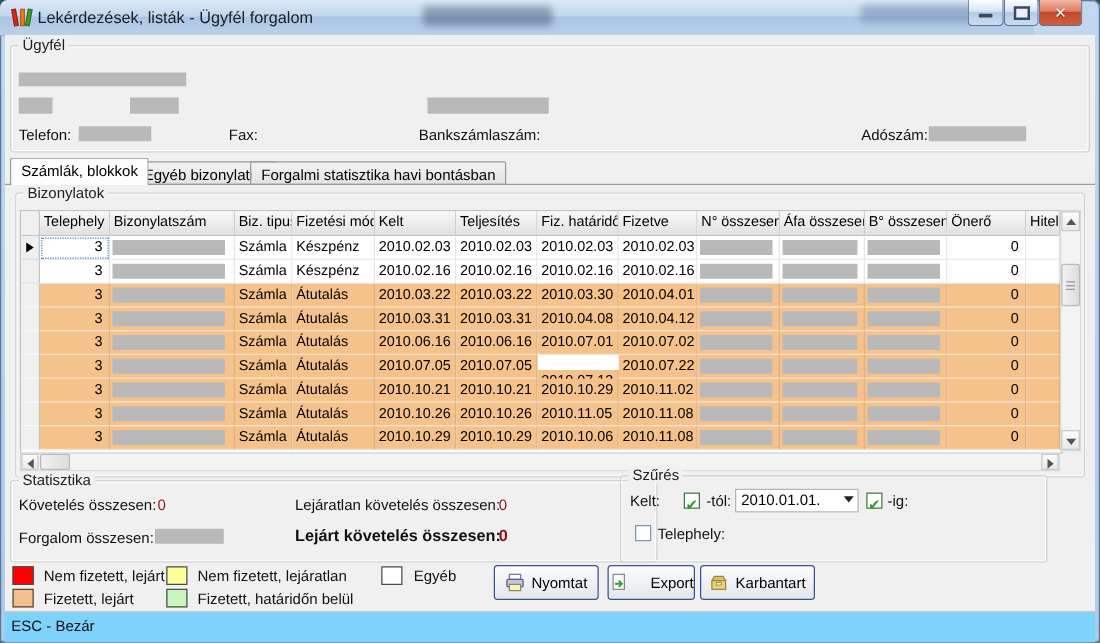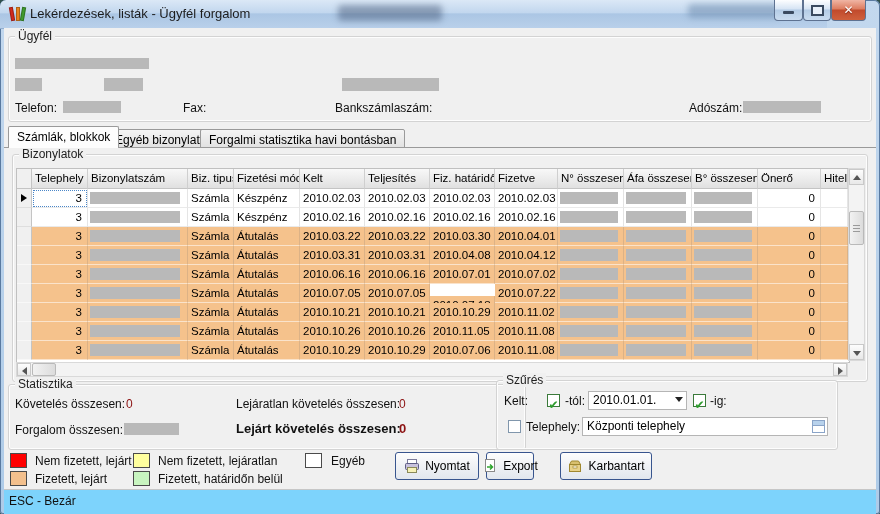--- a/index.html
+++ b/index.html
@@ -340,21 +340,21 @@
         <div class="gr fizetett_lejart">
           <span class="sel" style="width: 15px; flex: 0 0 15px;"></span>
           <span class="num" style="width: 56px; flex: 0 0 56px;">3</span>
           <span style="width: 100px; flex: 0 0 100px;">
             <div class="bar" style="width: 90px;"></div>
           </span>
           <span style="width: 46px; flex: 0 0 46px;">Számla</span>
           <span style="width: 66px; flex: 0 0 66px;">Átutalás</span>
           <span style="width: 65px; flex: 0 0 65px;">2010.10.29</span>
           <span style="width: 65px; flex: 0 0 65px;">2010.10.29</span>
-          <span style="width: 65px; flex: 0 0 65px;">2010.07.06</span>
+          <span style="width: 65px; flex: 0 0 65px;">2010.10.06</span>
           <span style="width: 63px; flex: 0 0 63px;">2010.11.08</span>
           <span style="width: 66px; flex: 0 0 66px;">
             <div class="bar" style="width: 58px;"></div>
           </span>
           <span style="width: 68px; flex: 0 0 68px;">
             <div class="bar" style="width: 60px;"></div>
           </span>
           <span style="width: 66px; flex: 0 0 66px;">
             <div class="bar" style="width: 58px;"></div>
           </span>
@@ -403,26 +403,20 @@
       <div class="chk" id="chk-tol" style="left: 50px; top: 13px; border-color: rgb(58, 122, 58);"><span class="mark">✔</span></div>
       <div class="abs lbl" style="left:68px;top:13px;">-tól:</div>
       <div class="combo" style="left:91px;top:10px;width:99px;height:19px;">
         <span>2010.01.01.</span>
         <span class="dd"></span>
       </div>
       <div class="chk" id="chk-ig" style="left: 196px; top: 13px; border-color: rgb(58, 122, 58);"><span class="mark">✔</span></div>
       <div class="abs lbl" style="left:213px;top:13px;">-ig:</div>
       <div class="chk" id="chk-telephely" style="left:11px;top:39px;"></div>
       <div class="abs lbl" style="left:29px;top:39px;">Telephely:</div>
-      <div class="combo" style="left:85px;top:36px;width:246px;height:19px;">
-        <span>Központi telephely</span>
-        <span class="winicon" style="right:2px;top:2px;">
-            <i></i>
-          </span>
-      </div>
     </div>
 
     <div class="swatch" style="left: 6px; top: 425px; background: rgb(255, 0, 0);"></div>
     <div class="abs lbl" style="left:31px;top:426px;">Nem fizetett, lejárt</div>
     <div class="swatch" style="left: 6px; top: 443px; background: rgb(243, 192, 141);"></div>
     <div class="abs lbl" style="left:31px;top:444px;">Fizetett, lejárt</div>
     <div class="swatch" style="left: 129px; top: 425px; background: rgb(255, 255, 158);"></div>
     <div class="abs lbl" style="left:154px;top:426px;">Nem fizetett, lejáratlan</div>
     <div class="swatch" style="left: 129px; top: 443px; background: rgb(200, 245, 192);"></div>
     <div class="abs lbl" style="left:154px;top:444px;">Fizetett, határidőn belül</div>
@@ -430,21 +424,21 @@
     <div class="abs lbl" style="left:327px;top:426px;">Egyéb</div>
 
     <div class="abtn" style="left:391px;top:424px;width:84px;">
       <svg width="16" height="16" viewBox="0 0 16 16">
         <rect x="3.5" y="1.5" width="9" height="4" fill="#ffffff" stroke="#7a7a9a"></rect>
         <rect x="1.5" y="5.5" width="13" height="6" rx="1" fill="#c8c2dc" stroke="#5d5d85"></rect>
         <rect x="3.5" y="9.5" width="9" height="5" fill="#f7f2b8" stroke="#8a8a5a"></rect>
       </svg>
       <span>Nyomtat</span>
     </div>
-    <div class="abtn" style="left:482px;top:424px;width:48px;">
+    <div class="abtn" style="left:482px;top:424px;width:70px;justify-content:space-between;">
       <svg width="16" height="16" viewBox="0 0 16 16">
         <rect x="3.5" y="1.5" width="9" height="12" fill="#ffffff" stroke="#8a8a8a"></rect>
         <path d="M5 9h5M8 6.5L10.5 9 8 11.5" stroke="#2ea52e" stroke-width="1.5" fill="none"></path>
       </svg>
       <span>Export</span>
     </div>
     <div class="abtn" style="left:556px;top:424px;width:92px;">
       <svg width="16" height="16" viewBox="0 0 16 16">
         <path d="M2.5 6.5l2-3.5h7l2 3.5" fill="#d8c070" stroke="#a08830"></path>
         <rect x="2.5" y="6.5" width="11" height="7" fill="#e8d28a" stroke="#a08830"></rect>

